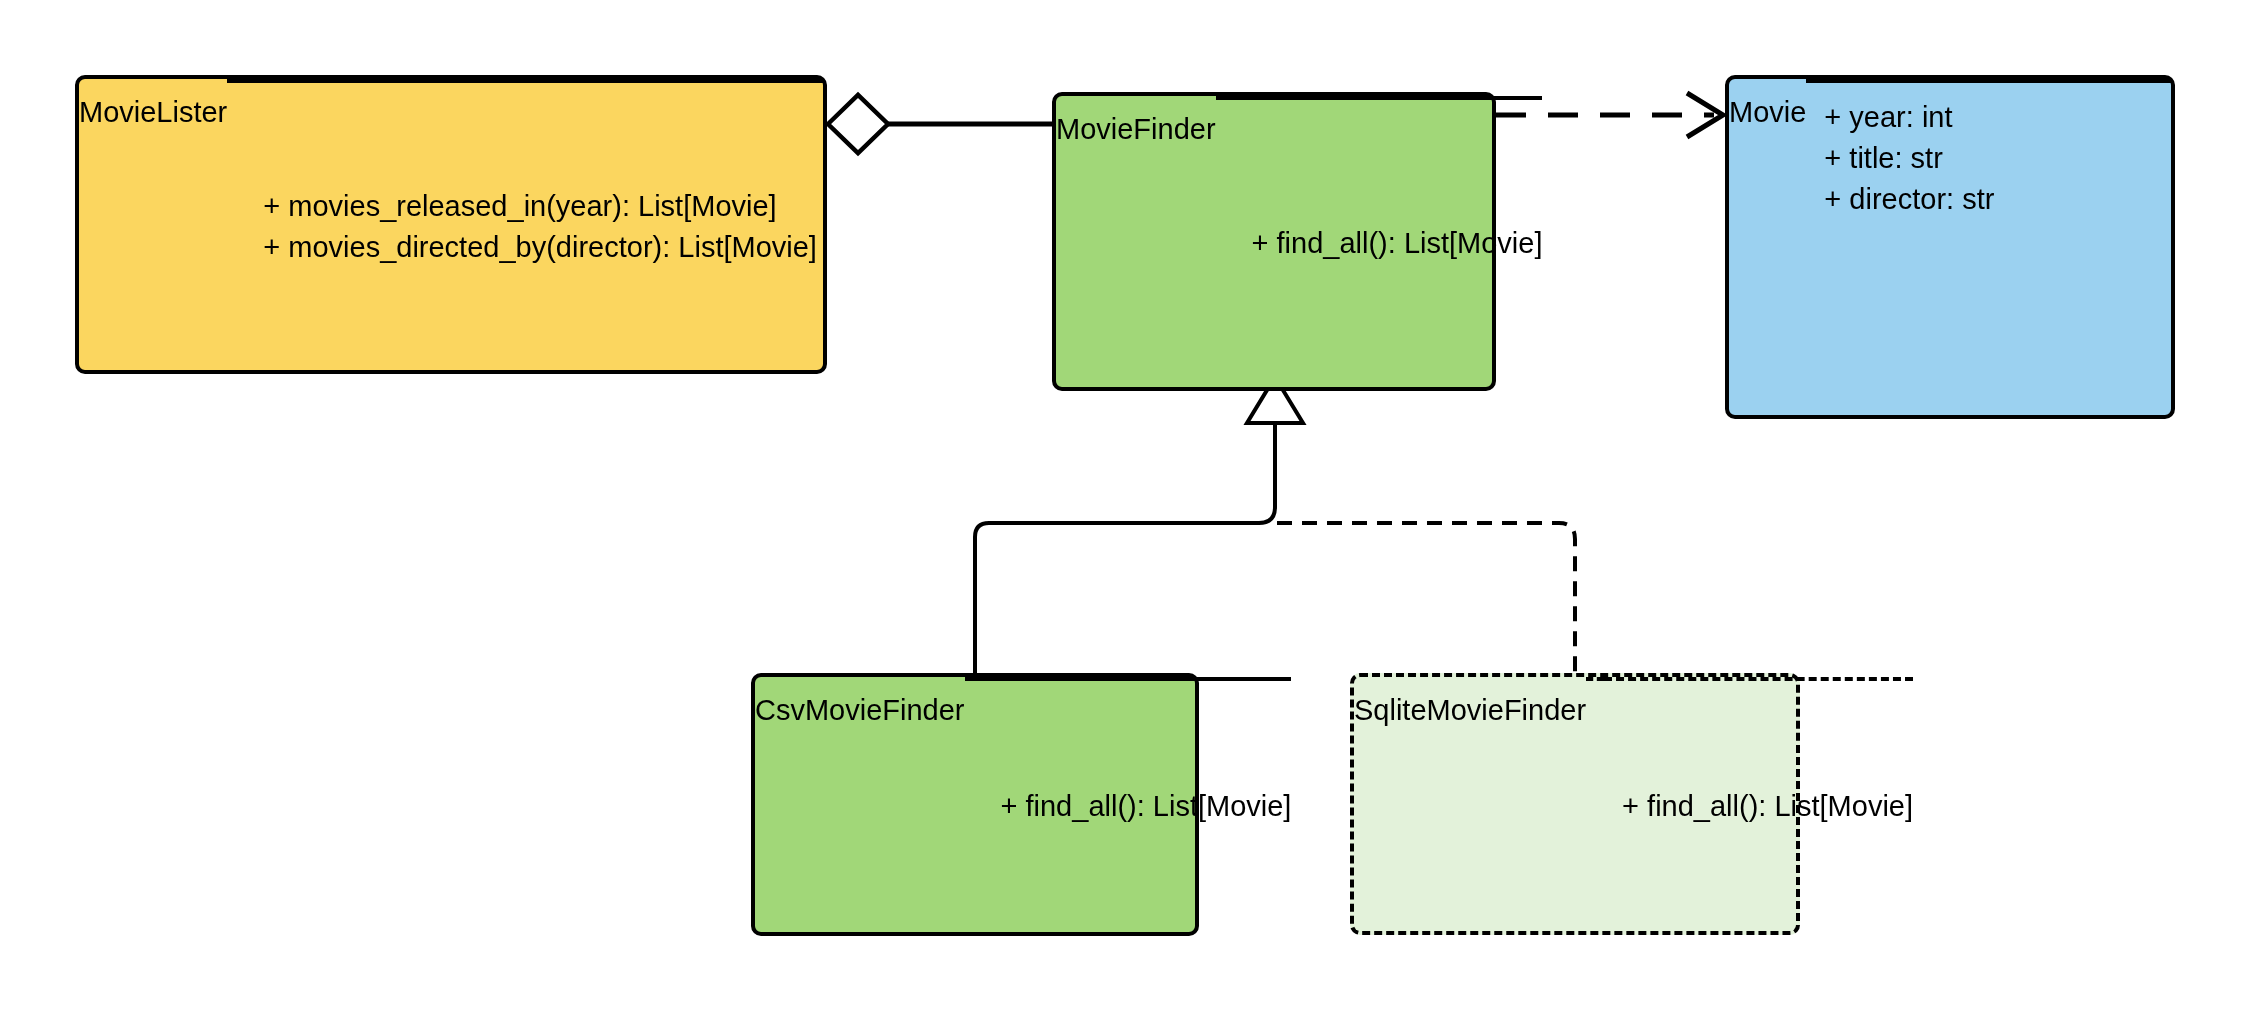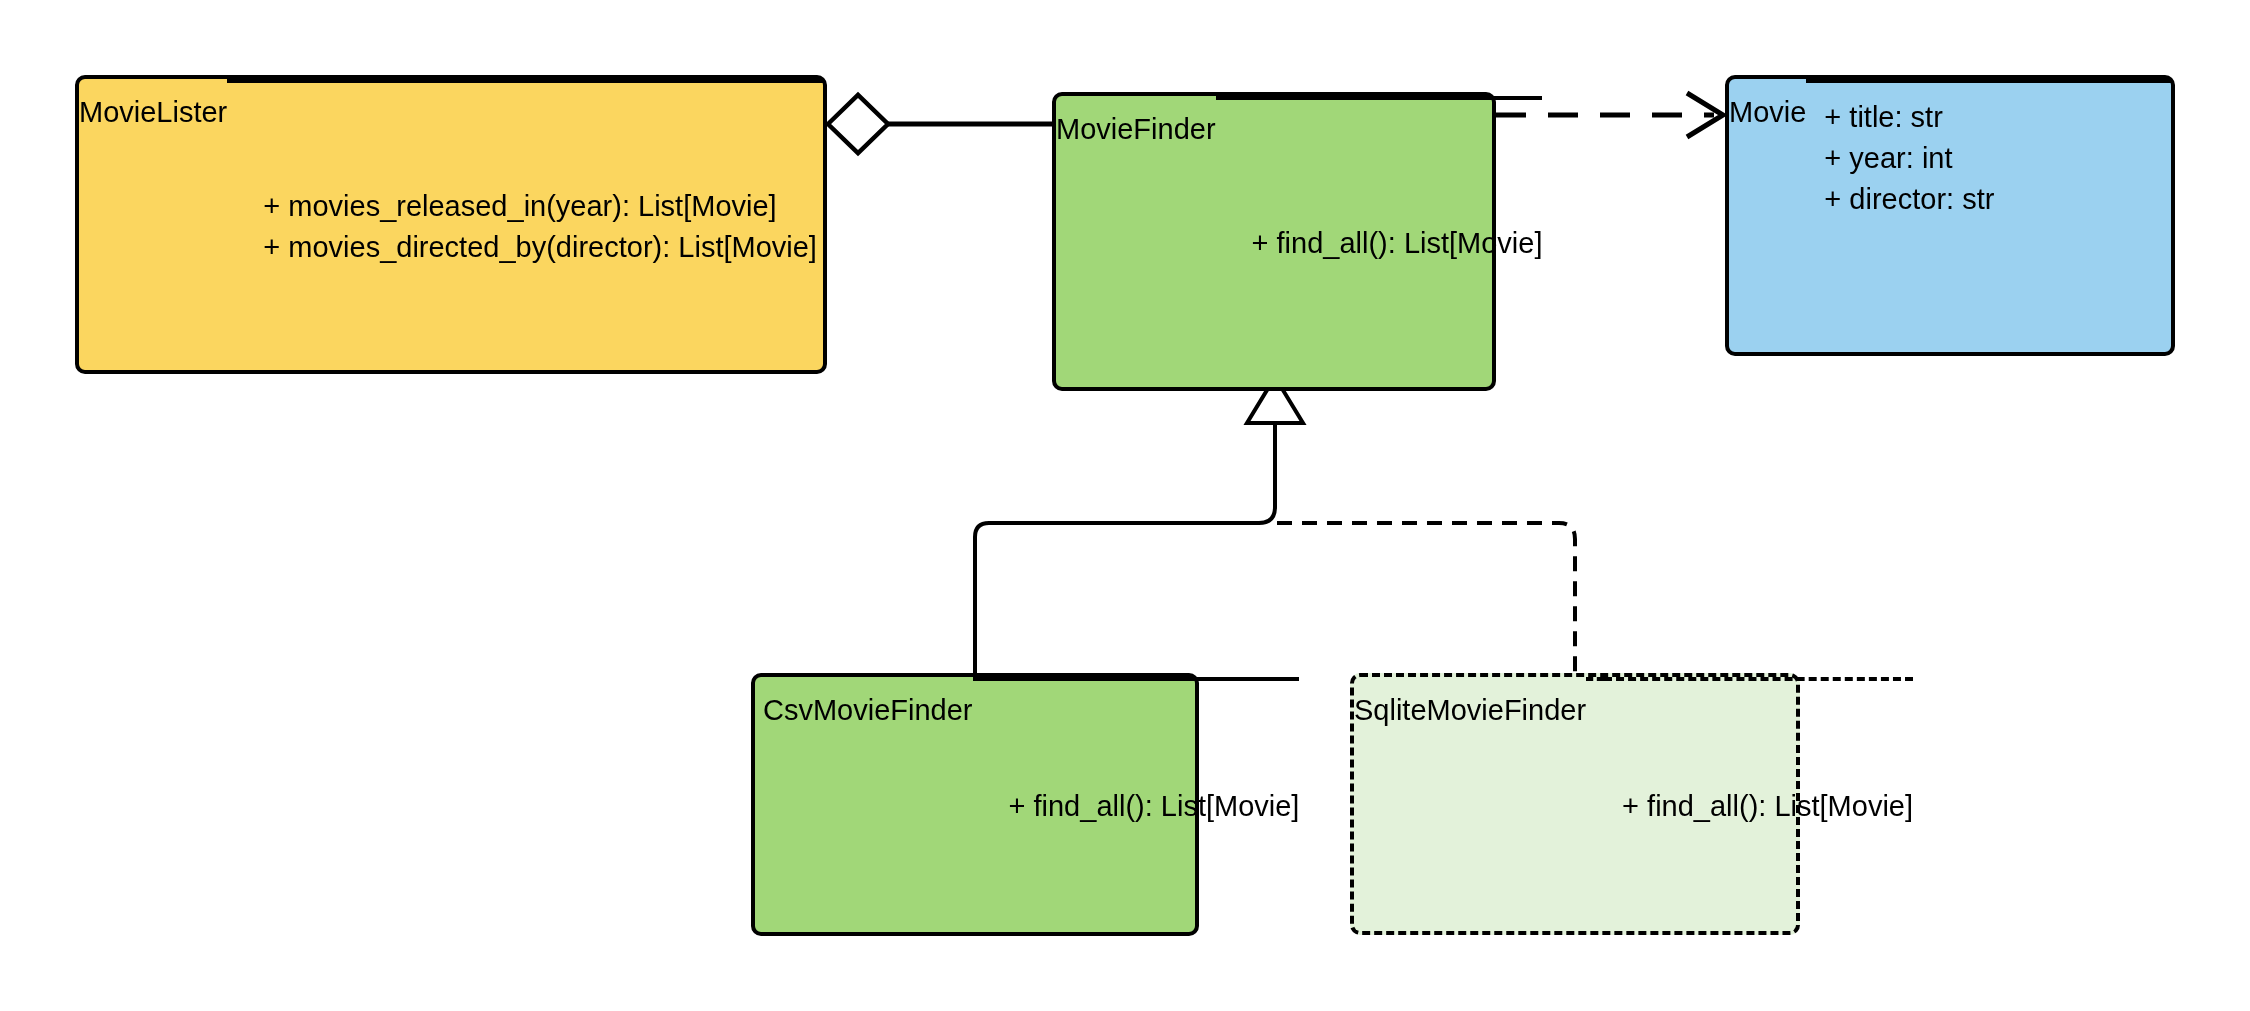--- a/index.html
+++ b/index.html
@@ -35,26 +35,26 @@
 
   
   #box-movielister { left: 75px;   top: 75px;  width: 752px; height: 299px; background: var(--c-yellow); }
   #box-movielister .c-title { height: 66px; }
   #box-movielister .c-attrs { height: 94px; }
 
   #box-moviefinder { left: 1052px; top: 92px;  width: 444px; height: 299px; background: var(--c-green); }
   #box-moviefinder .c-title { height: 66px; }
   #box-moviefinder .c-attrs { height: 115px; }
 
-  #box-movie       { left: 1725px; top: 75px;  width: 450px; height: 281px; background: var(--c-blue); }
+  #box-movie       { left: 1725px; top: 75px;  width: 450px; height: 344px; background: var(--c-blue); }
   #box-movie .c-title { height: 66px; }
   #box-movie .c-attrs { height: 154px; }
 
   #box-csvmoviefinder { left: 751px; top: 673px; width: 448px; height: 263px; background: var(--c-green); }
-  #box-csvmoviefinder .c-title { height: 66px; padding-left: 8px; }
+  #box-csvmoviefinder .c-title { height: 66px; }
   #box-csvmoviefinder .c-attrs { height: 97px; }
 
   #box-sqlitemoviefinder {
     left: 1350px; top: 673px; width: 450px; height: 262px;
     background: var(--c-pale_green);
     border-style: dashed;
   }
   #box-sqlitemoviefinder .c-title { height: 66px; }
   #box-sqlitemoviefinder .c-attrs { height: 96px; }
   #box-sqlitemoviefinder .c-attrs,
@@ -101,22 +101,22 @@
     <div class="c-title">MovieFinder</div>
     <div class="c-attrs"></div>
     <div class="c-methods">
       <div class="member">+ find_all(): List[Movie]</div>
     </div>
   </div>
 
   <div class="uml-class" id="box-movie">
     <div class="c-title">Movie</div>
     <div class="c-attrs">
+      <div class="member">+ year: int</div>
       <div class="member">+ title: str</div>
-      <div class="member">+ year: int</div>
       <div class="member">+ director: str</div>
     </div>
     <div class="c-methods"></div>
   </div>
 
   <div class="uml-class" id="box-csvmoviefinder">
     <div class="c-title">CsvMovieFinder</div>
     <div class="c-attrs"></div>
     <div class="c-methods">
       <div class="member">+ find_all(): List[Movie]</div>

